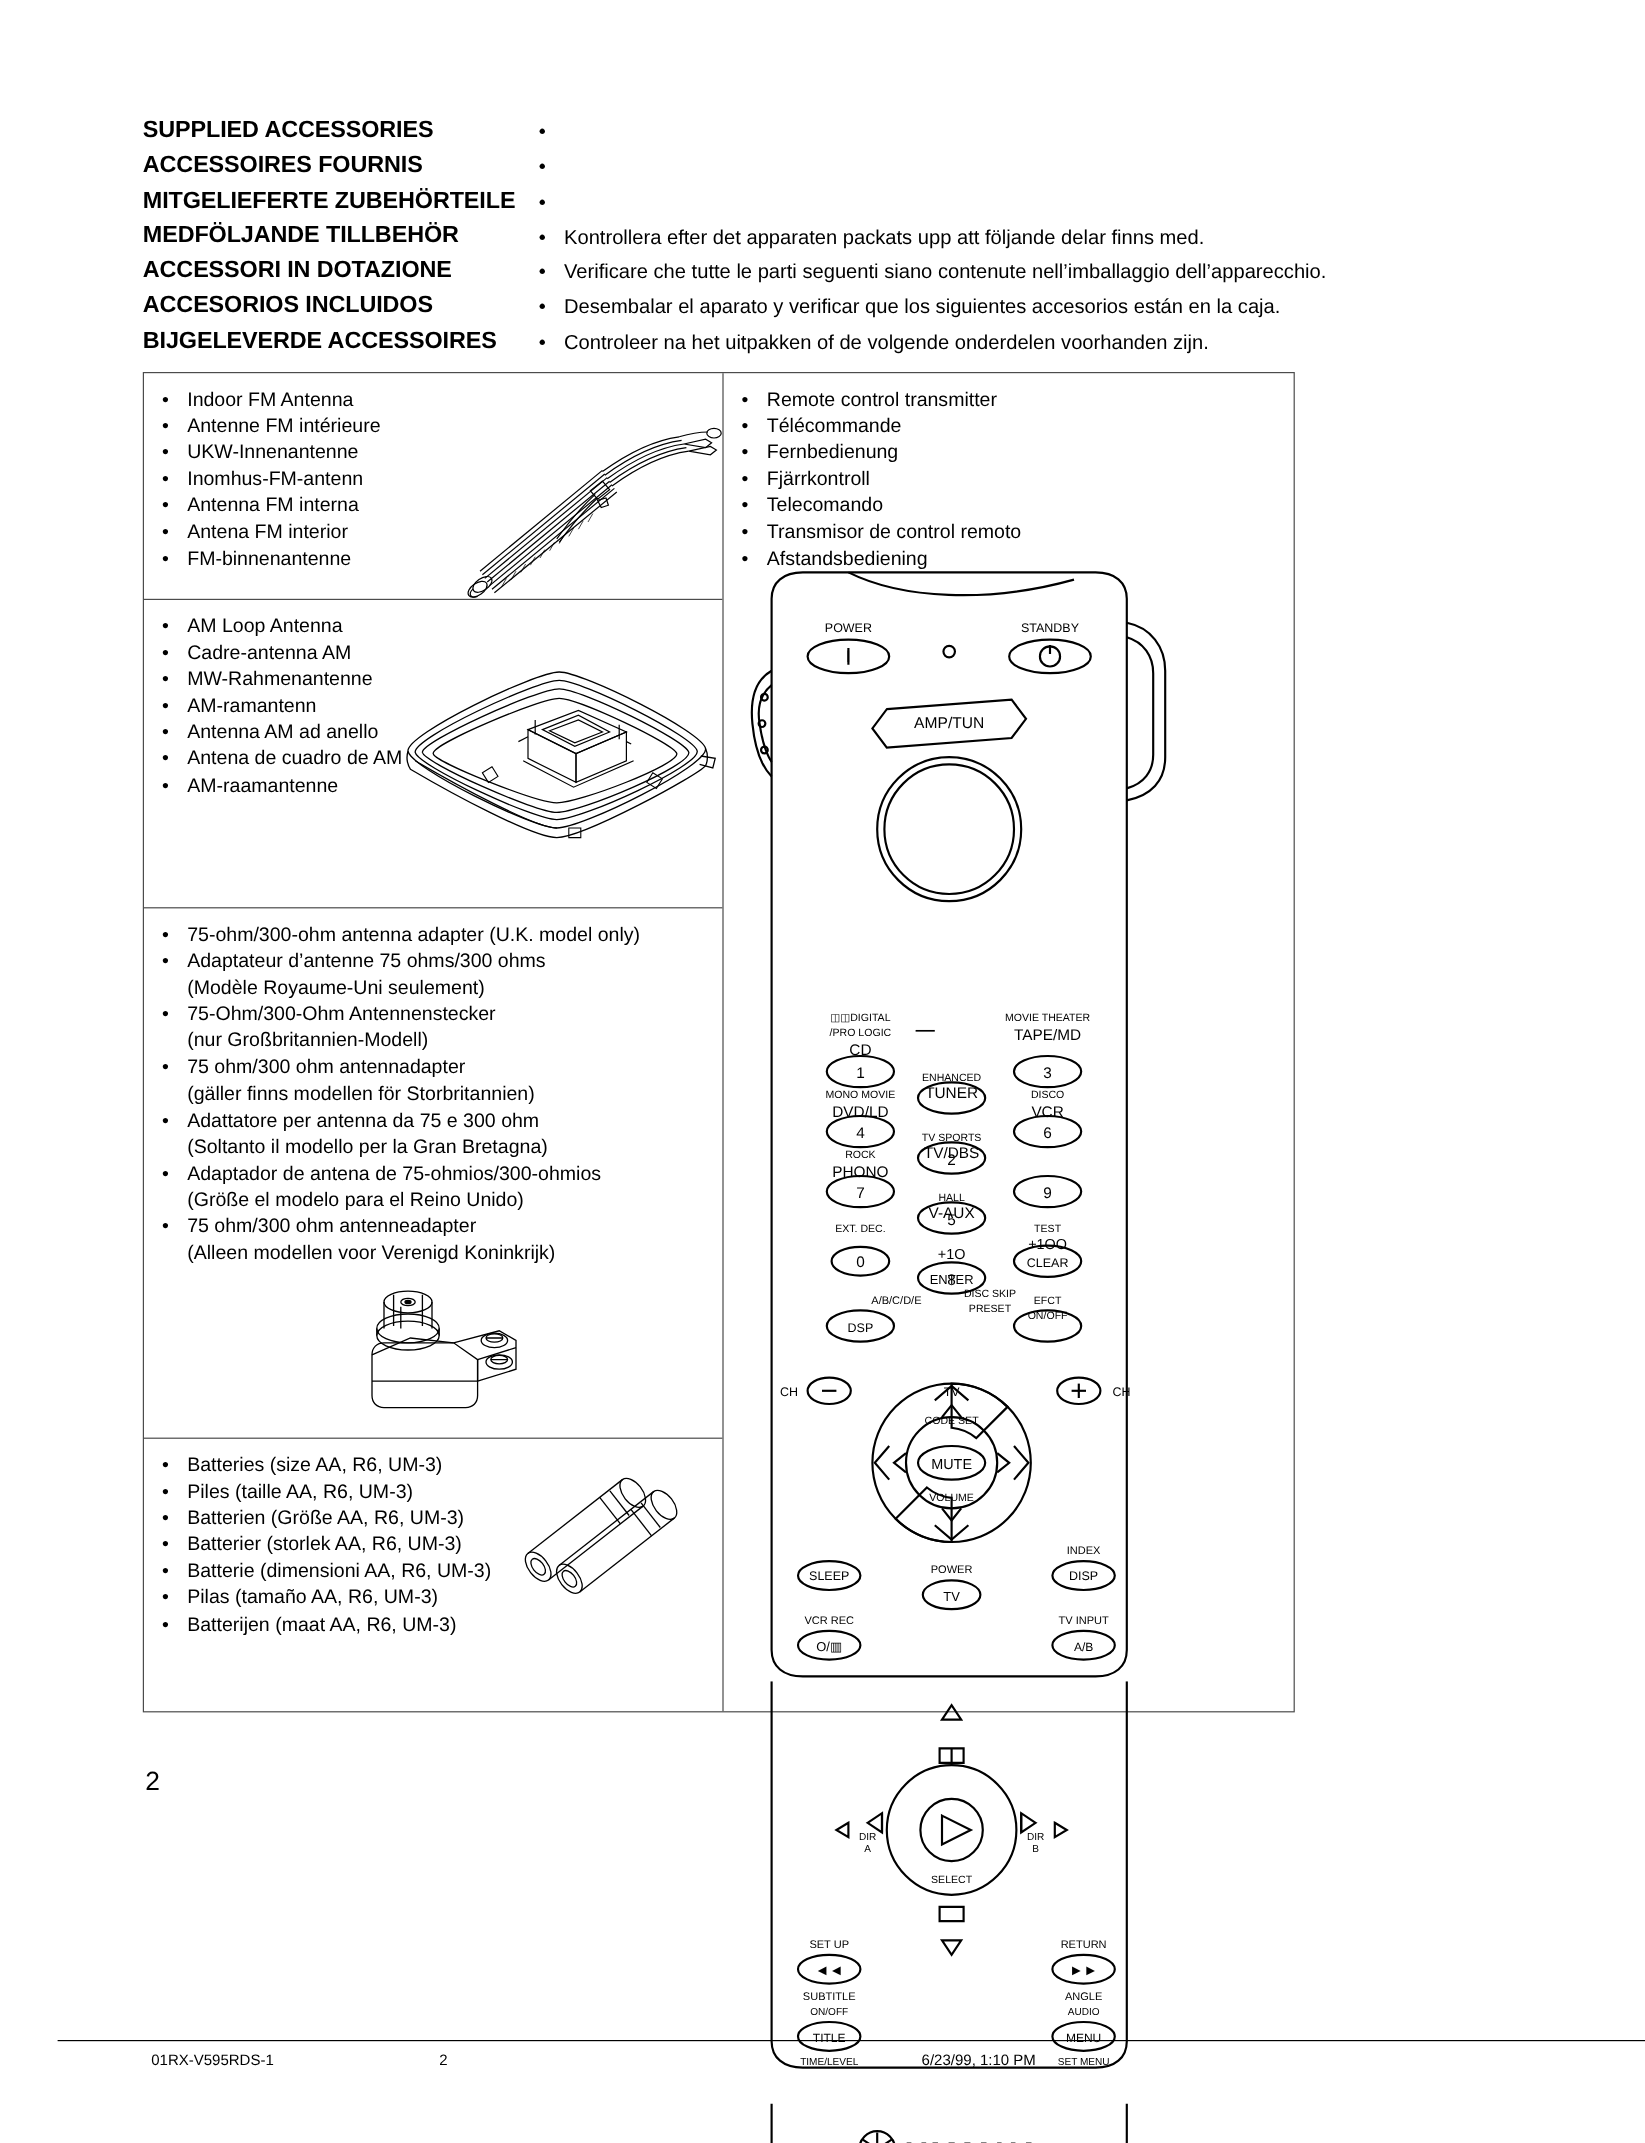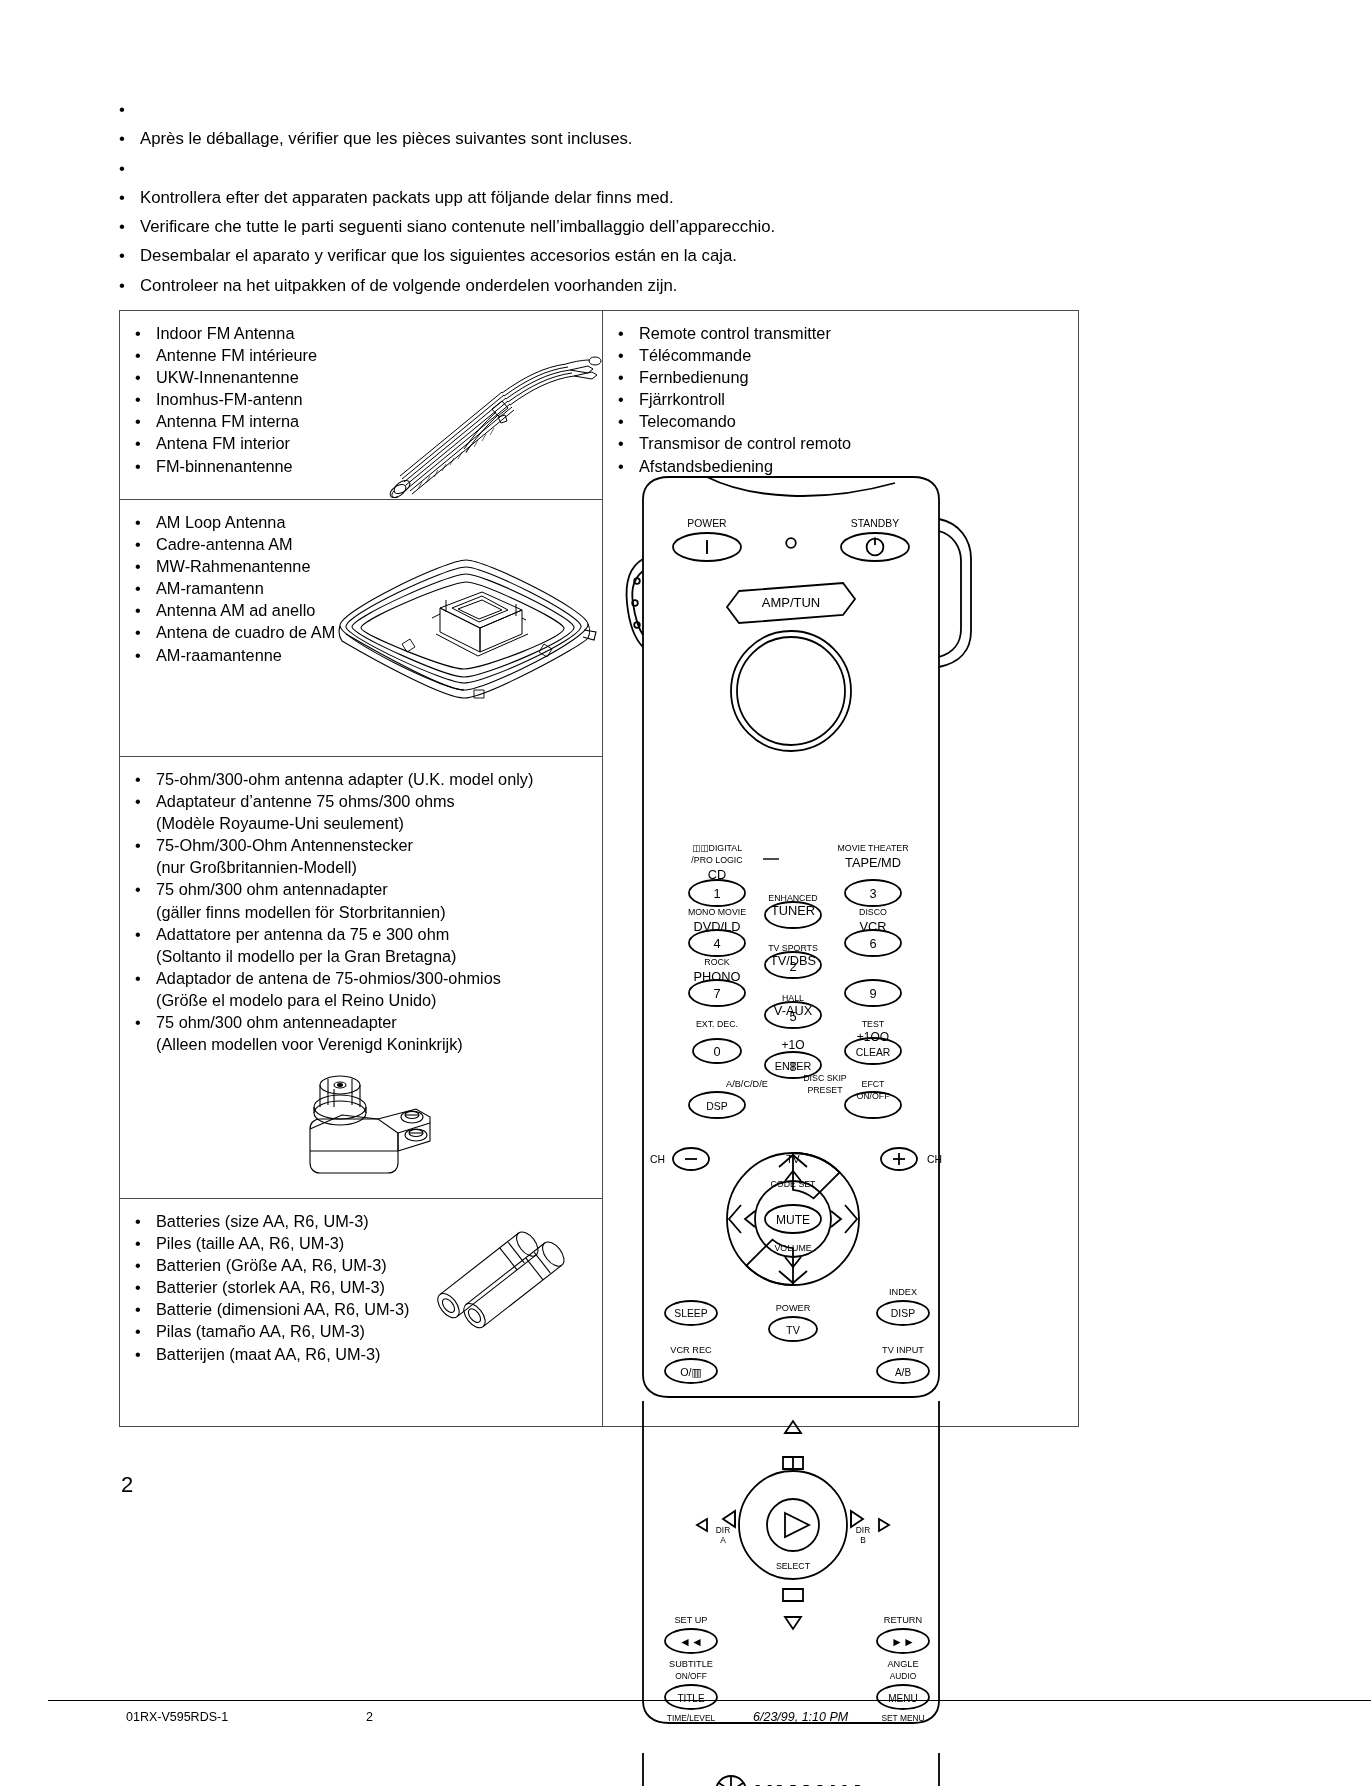--- a/index.html
+++ b/index.html
@@ -42,37 +42,45 @@
   
   #remote-wrap{position:absolute;left:0;top:160px;width:100%;height:940px;}
 
   
   #pageno{position:absolute;left:121px;top:1472px;font-size:22px;}
   #footer{position:absolute;left:0;top:1700px;width:100%;height:40px;
           border-top:1.1px solid #000;margin-left:48px;}
   #footer .fl{position:absolute;top:9px;font-size:12.5px;}
   #f-left{left:78px;}
   #f-mid{left:318px;}
-  #f-right{left:705px;font-style:italic;}
+  #f-right{left:720px;}
 
   
   .rt{font-family:"Liberation Sans","DejaVu Sans",sans-serif;fill:#000;}
 </style>
 </head>
 <body>
 
 <div id="header">
   <div class="hdr-row">
+    <div id="titles">
+      <div class="title-line">SUPPLIED ACCESSORIES</div>
+      <div class="title-line">ACCESSOIRES FOURNIS</div>
+      <div class="title-line">MITGELIEFERTE ZUBEHÖRTEILE</div>
+      <div class="title-line">MEDFÖLJANDE TILLBEHÖR</div>
+      <div class="title-line">ACCESSORI IN DOTAZIONE</div>
+      <div class="title-line">ACCESORIOS INCLUIDOS</div>
+      <div class="title-line">BIJGELEVERDE ACCESSOIRES</div>
+    </div>
     <div id="intro">
       <div class="intro-line">
           <span class="bu">•</span>
         </div>
       <div class="intro-line">
           <span class="bu">•</span>
-          <span>Après le déballage, vérifier que les pièces suivantes sont incluses.</span>
         </div>
       <div class="intro-line">
           <span class="bu">•</span>
         </div>
       <div class="intro-line">
           <span class="bu">•</span>
           <span>Kontrollera efter det apparaten packats upp att följande delar finns med.</span>
         </div>
       <div class="intro-line">
           <span class="bu">•</span>

